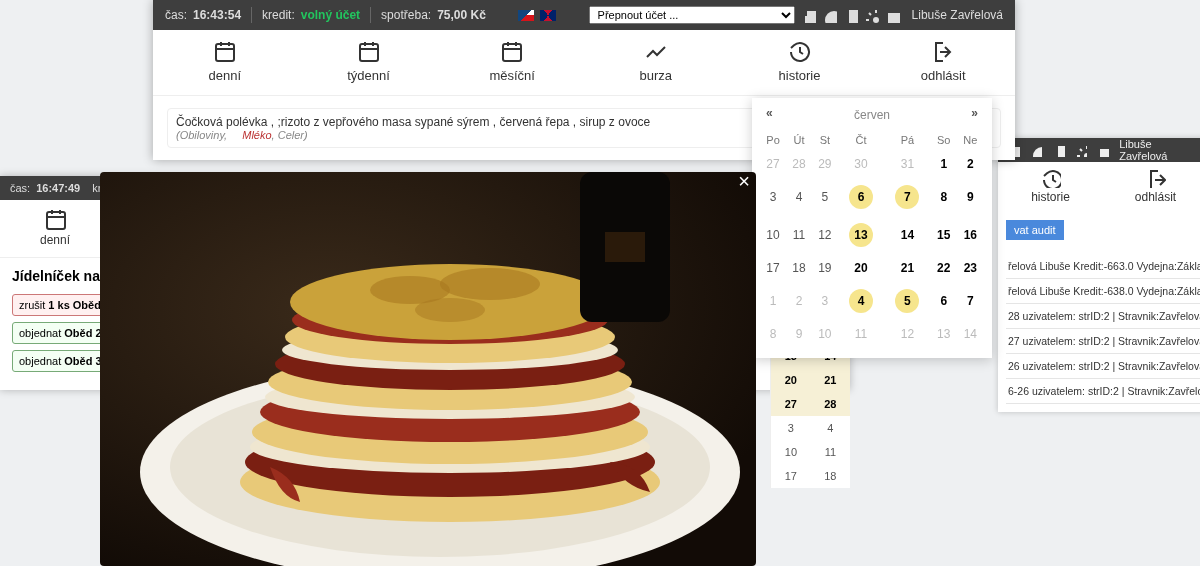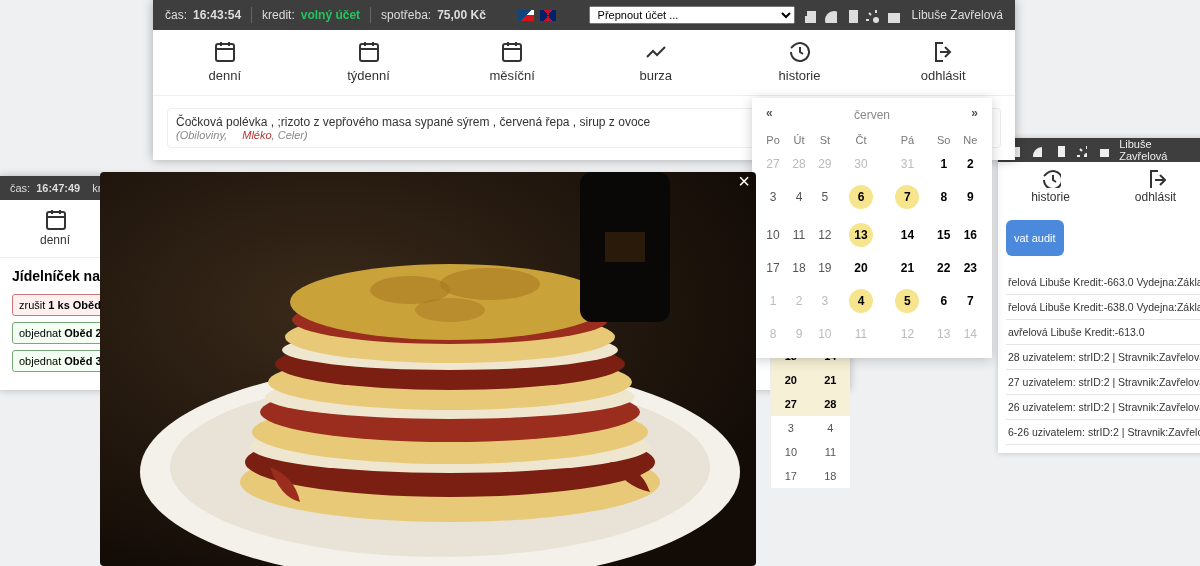--- a/index.html
+++ b/index.html
@@ -6,21 +6,21 @@
   body { width: 1200px; height: 566px; background: #eef0f2; position: relative; overflow: hidden; }
 
   
   .win3 { position: absolute; left: 998px; top: 138px; width: 210px; background: #fff; box-shadow: 0 0 6px rgba(0,0,0,.2); }
   .win3-top { background: #3e3e3e; height: 24px; display: flex; align-items: center; gap: 10px; padding: 0 10px; color: #eee; font-size: 11px; justify-content: flex-end;}
   .win3-top svg { fill: #eee; width: 13px; height: 13px; }
   .win3-nav { background: #fff; display: flex; }
   .win3-nav .cell { flex: 1; text-align: center; padding: 6px 0 8px; font-size: 12px; color: #333;}
   .win3-nav .cell svg { width: 20px; height: 20px; fill: #444; display: block; margin: 0 auto 2px;}
   .win3-body { padding: 8px; font-size: 11px; }
-  .audit-btn { background: #4a89dc; color: #fff; border: none; padding: 12px 8px; border-radius: 6px; font-size: 11px; }
+  .audit-btn { background: #4a89dc; color: #fff; border: none; padding: 4px 8px; border-radius: 0; font-size: 11px; }
   .log-row { border-bottom: 1px solid #e5e5e5; padding: 6px 2px; color: #333; font-size: 10.5px; white-space: nowrap; overflow: hidden;}
 
   
   .win2 { position: absolute; left: 0; top: 176px; width: 850px; background: #fff; box-shadow: 0 0 8px rgba(0,0,0,.25); }
   .win2-top { background: #3e3e3e; height: 24px; display: flex; align-items: center; padding: 0 10px; color: #ddd; font-size: 11px; gap: 6px;}
   .win2-top .right { margin-left: auto; }
   .win2-nav { display: flex; }
   .win2-nav .cell { flex: 0 0 110px; text-align: center; padding: 8px 0 10px; font-size: 12px; color: #333;}
   .win2-nav .cell.right { margin-left: auto;}
   .win2-nav svg { width: 22px; height: 22px; fill: #444; display:block; margin:0 auto 3px;}
@@ -119,21 +119,20 @@
         </svg><span>historie</span></div>
     <div class="cell"><svg>
           <use href="#i-logout"></use>
         </svg><span>odhlásit</span></div>
   </div>
   <div class="win3-body">
     <button class="audit-btn">vat audit</button>
     <div style="height:14px"></div>
     <div class="log-row">řelová Libuše Kredit:-663.0 Vydejna:Základní</div>
     <div class="log-row">řelová Libuše Kredit:-638.0 Vydejna:Základní</div>
-    <div class="log-row">avřelová Libuše Kredit:-613.0</div>
     <div class="log-row">28 uzivatelem: strID:2 | Stravnik:Zavřelová Libuše Kredit:-638.0 Vydejna:Základní</div>
     <div class="log-row">27 uzivatelem: strID:2 | Stravnik:Zavřelová Libuše Kredit:-613.0 Vydejna:Základní</div>
     <div class="log-row">26 uzivatelem: strID:2 | Stravnik:Zavřelová Libuše Kredit:-588.0 Vydejna:Základní</div>
     <div class="log-row">6-26 uzivatelem: strID:2 | Stravnik:Zavřelová Libuše Kredit:-563.0</div>
   </div>
 </div>
 
 <div class="win2">
   <div class="win2-top">
     <span>čas:</span>

